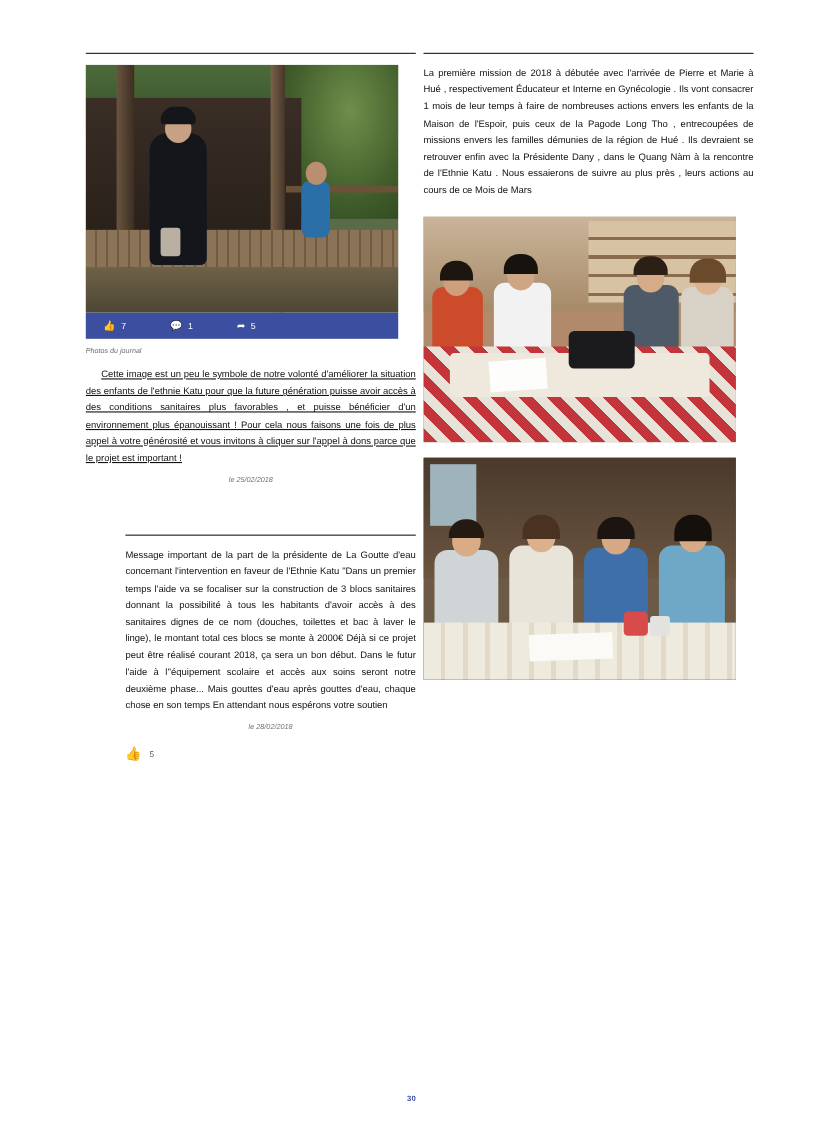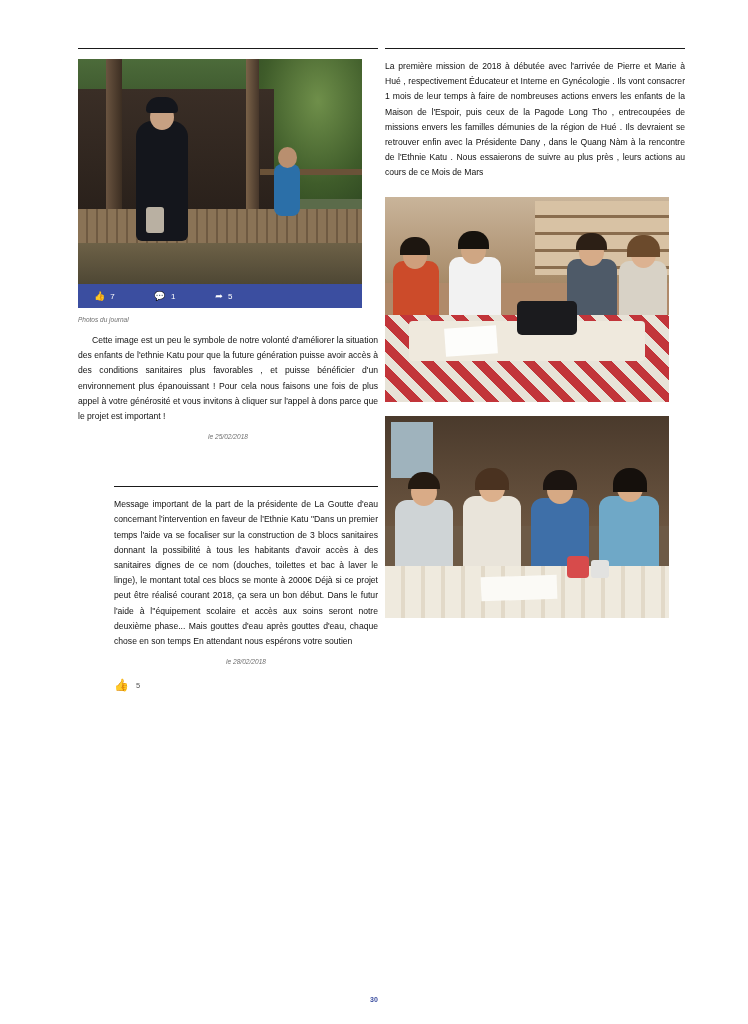--- a/index.html
+++ b/index.html
@@ -133,21 +133,21 @@
   }
 
   .para {
     font-size: 8.6px;
     line-height: 15.2px;
     text-align: justify;
     text-justify: inter-word;
     margin: 0;
     color: #111;
   }
-  .para.indent { text-indent: 14px; }
+  .para.indent { text-indent: 14px; text-decoration: underline; }
 
   .date {
     font-size: 6.6px;
     font-style: italic;
     color: #6f6f6f;
     text-align: center;
     margin-top: 9px;
   }
 
   .block2 { margin-top: 46px; margin-left: 36px; }

